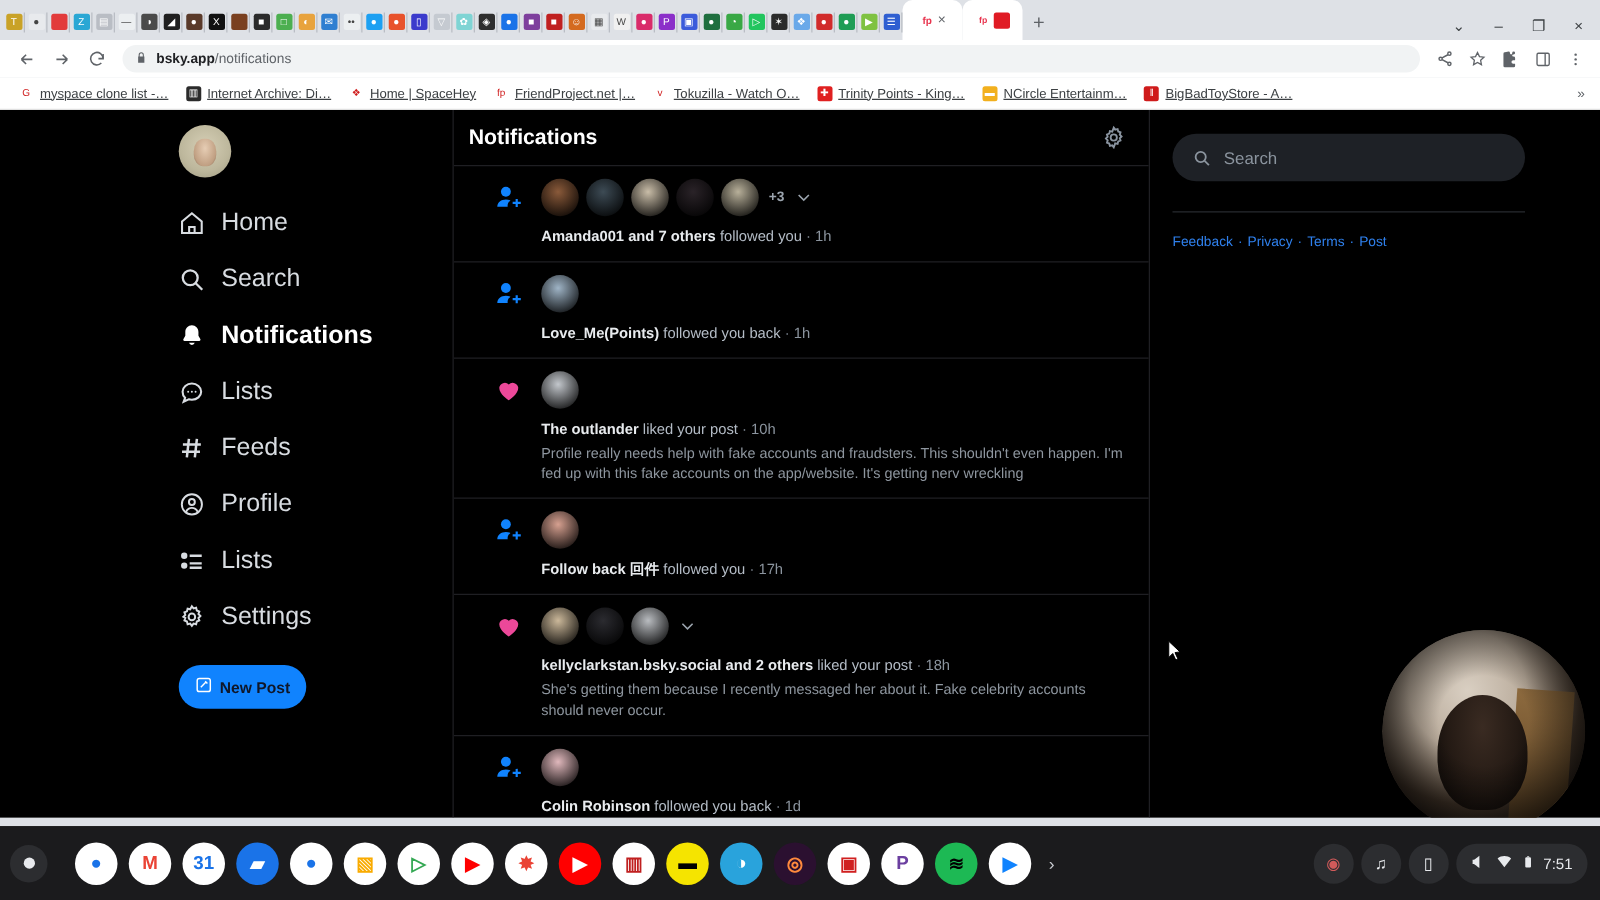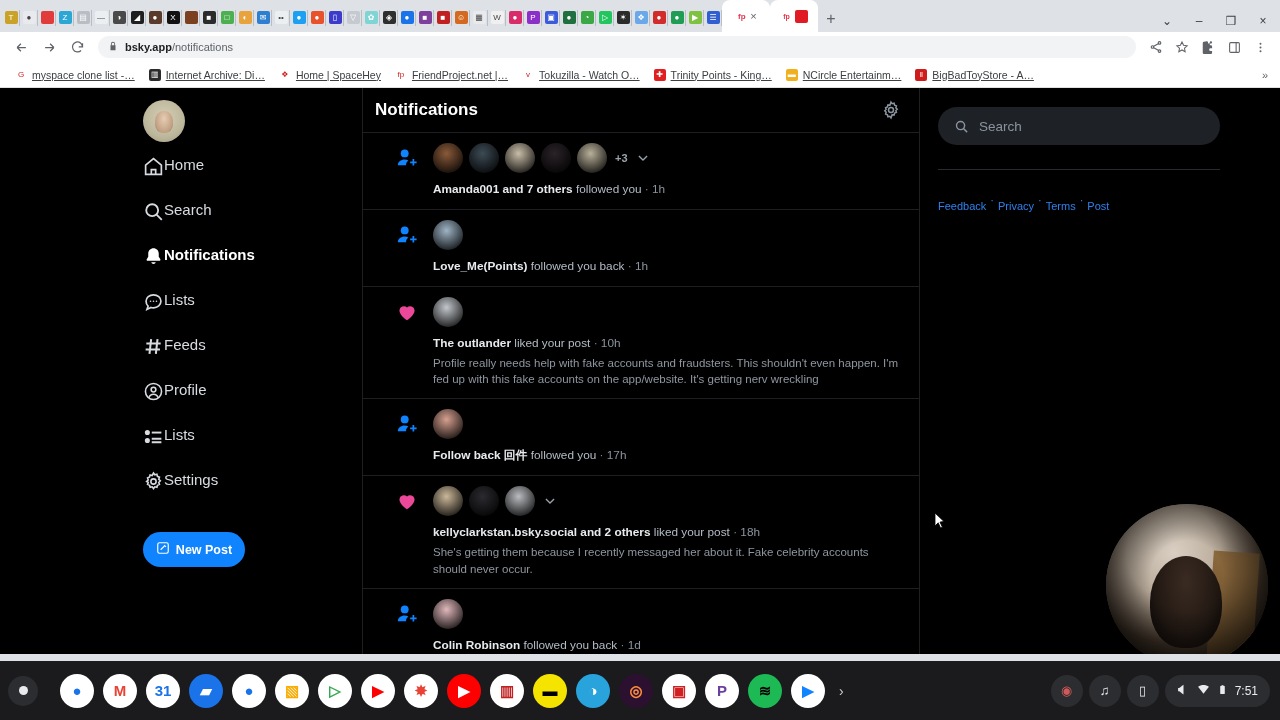--- a/index.html
+++ b/index.html
@@ -74,31 +74,31 @@
     width: 42px; height: 42px; border-radius: 50%;
     background: radial-gradient(circle at 50% 42%, #d6cfb6 0%, #bdb79c 60%, #9d9880 100%);
     position: relative; overflow:hidden; margin-bottom: 14px;
   }
   .nav-avatar::after {
     content:""; position:absolute; left:12px; top:11px; width:18px; height:22px;
     border-radius: 45% 45% 42% 42%;
     background: radial-gradient(ellipse at 50% 35%, #e6cdb4 0%, #c09f82 70%, #6b5240 100%);
   }
   .navitem {
-    display: flex; align-items: flex-start; 
-    height: 45px; color: #d8dce1; font-size: 15px; cursor: pointer;
+    display: flex; align-items: center; gap: 13px;
+    height: 45px; color: #d8dce1; font-size: 20px; cursor: pointer;
   }
   .navitem.active { color: #fff; font-weight: bold; }
   .navicon { width: 21px; height: 21px; display:flex; align-items:center; justify-content:center; flex:0 0 21px;}
   .navicon svg { width: 21px; height: 21px; display:block; }
   .newpost {
     margin-top: 16px; width: 102px; height: 35px;
     background: #1083fe; border-radius: 18px;
     display: flex; align-items: center; justify-content: center; gap: 6px;
-    color: #ffffff; font-size: 12.5px; font-weight: bold; cursor: pointer;
+    color: #0f172a; font-size: 12.5px; font-weight: bold; cursor: pointer;
   }
   .newpost svg { width: 14px; height: 14px; }
 
   
   .feed { width: 558px; flex:0 0 558px; background: #000; border-left: 1px solid #1f1f23; border-right: 1px solid #1f1f23; overflow: hidden; position:relative;}
   .feed-header {
     height: 45px; display: flex; align-items: center; justify-content: space-between;
     padding: 0 18px 0 12px; border-bottom: 1px solid #1f1f23;
   }
   .feed-title { color: #fff; font-size: 17px; font-weight: bold; }
@@ -123,21 +123,21 @@
   .rightbar { flex: 1 1 auto; background: #000; padding: 19px 60px 0 18px; }
   .searchbox {
     height: 38px; background: #1e2126; border-radius: 19px;
     display: flex; align-items: center; gap: 10px; padding: 0 16px;
   }
   .searchbox .sicon { color: #8b949e; }
   .searchbox .sicon svg { width:15px; height:15px; display:block;}
   .searchbox .sph { color: #8b949e; font-size: 13.5px; }
   .rb-divider { height: 1px; background: #272a2f; margin: 24px 0 0 0; }
   .footlinks { margin-top: 18px; font-size: 11px; color: #1083fe; display:flex; gap:0; align-items:center;}
-  .footlinks a { color: #2f80ed; text-decoration: none; cursor:pointer;margin-top:12px;}
+  .footlinks a { color: #2f80ed; text-decoration: none; cursor:pointer;}
   .footlinks .sep { color: #2f80ed; padding: 0 4px; }
 
   
   .webcam {
     position: absolute; right: 12px; bottom: -12px;
     width: 162px; height: 162px; border-radius: 50%;
     background: radial-gradient(circle at 42% 30%, #d9cfc2 0%, #b9ab9b 32%, #4a3b2e 62%, #0d0a08 100%);
     overflow: hidden;
   }
   .webcam .wc-head {

